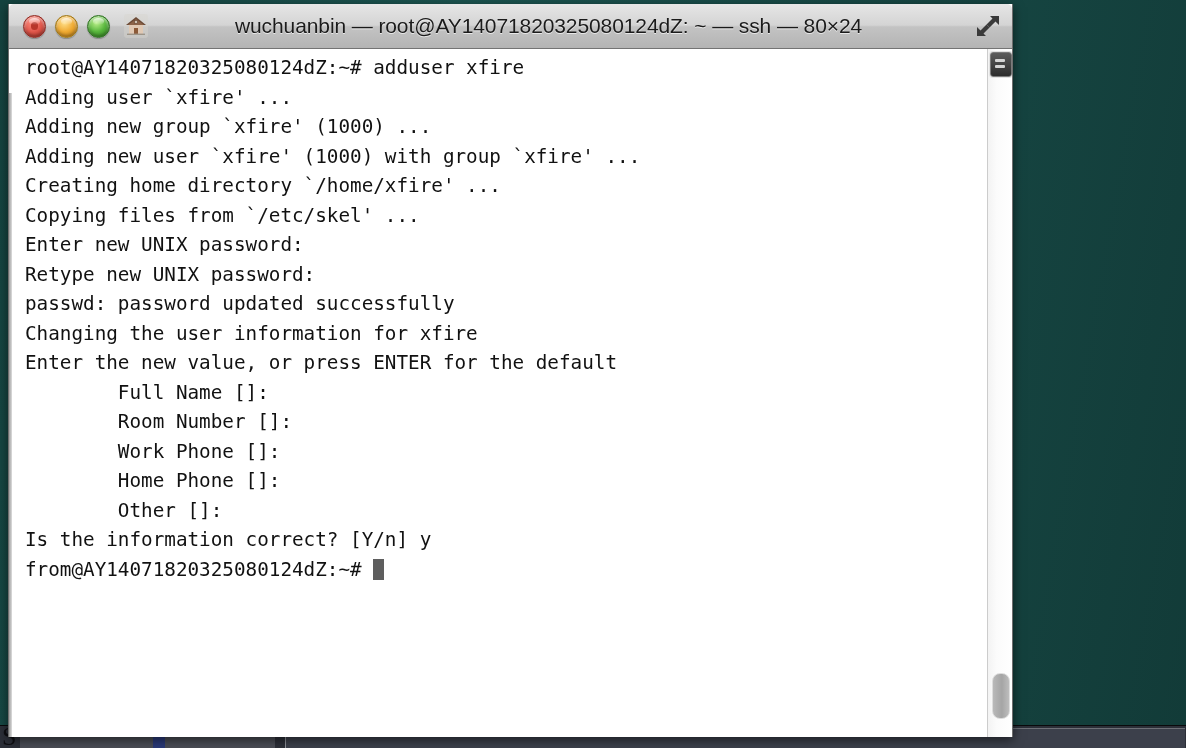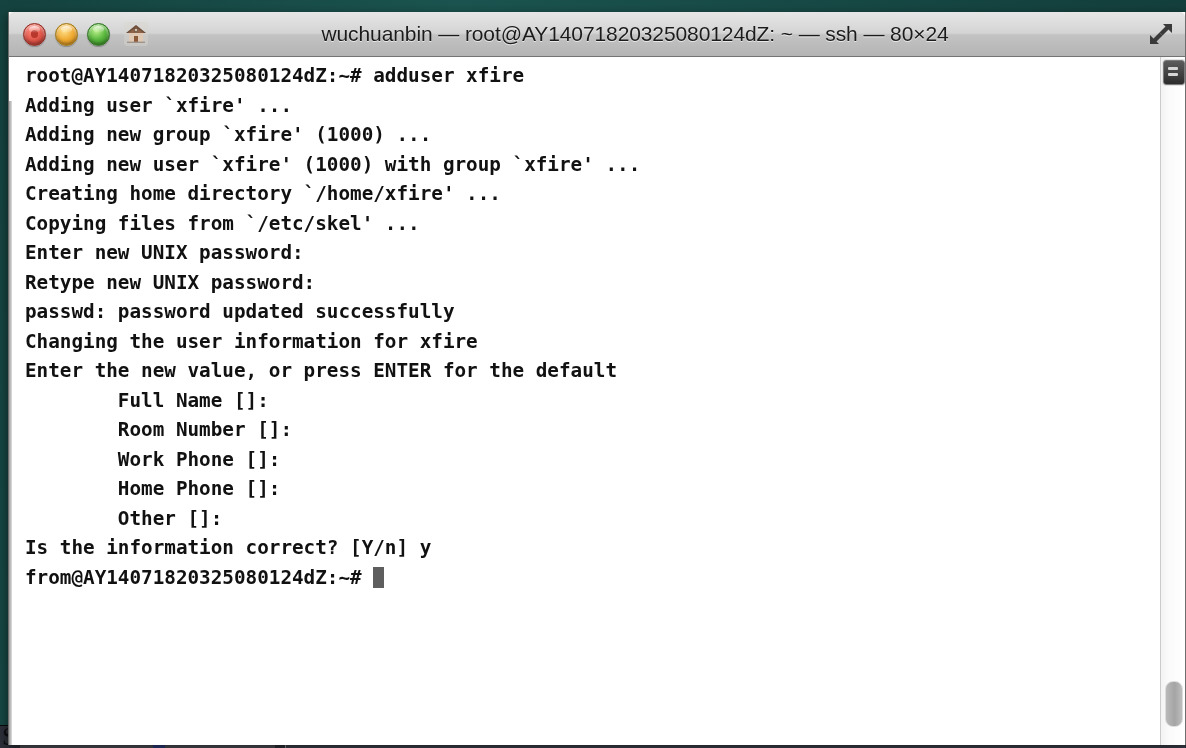--- a/index.html
+++ b/index.html
@@ -61,22 +61,22 @@
     font-family: "Liberation Serif", serif;
     font-size: 26px;
     color: #0e0e12;
     line-height: 22px;
   }
 
   
   #window {
     position: absolute;
     left: 8px;
-    top: 12px;
-    width: 1178px;
+    top: 4px;
+    width: 1005px;
     height: 733px;
     background: #ffffff;
     border: 1px solid #6e6e6e;
     border-top: none;
     box-shadow: 0 3px 10px rgba(0,0,0,0.55);
     box-sizing: border-box;
   }
 
   
   #titlebar {
@@ -158,21 +158,20 @@
     position: absolute;
     left: 16px;
     top: 4px;
     right: 48px;
     font-family: "DejaVu Sans Mono", "Liberation Mono", monospace;
     font-size: 19.3px;
     line-height: 29.5px;
     color: #111111;
     white-space: pre;
     letter-spacing: 0px;
-    font-weight: bold;
   }
   #cursor-block {
     display: inline-block;
     width: 11px;
     height: 21px;
     background: #5e5e5e;
     vertical-align: -4px;
   }
 
   

